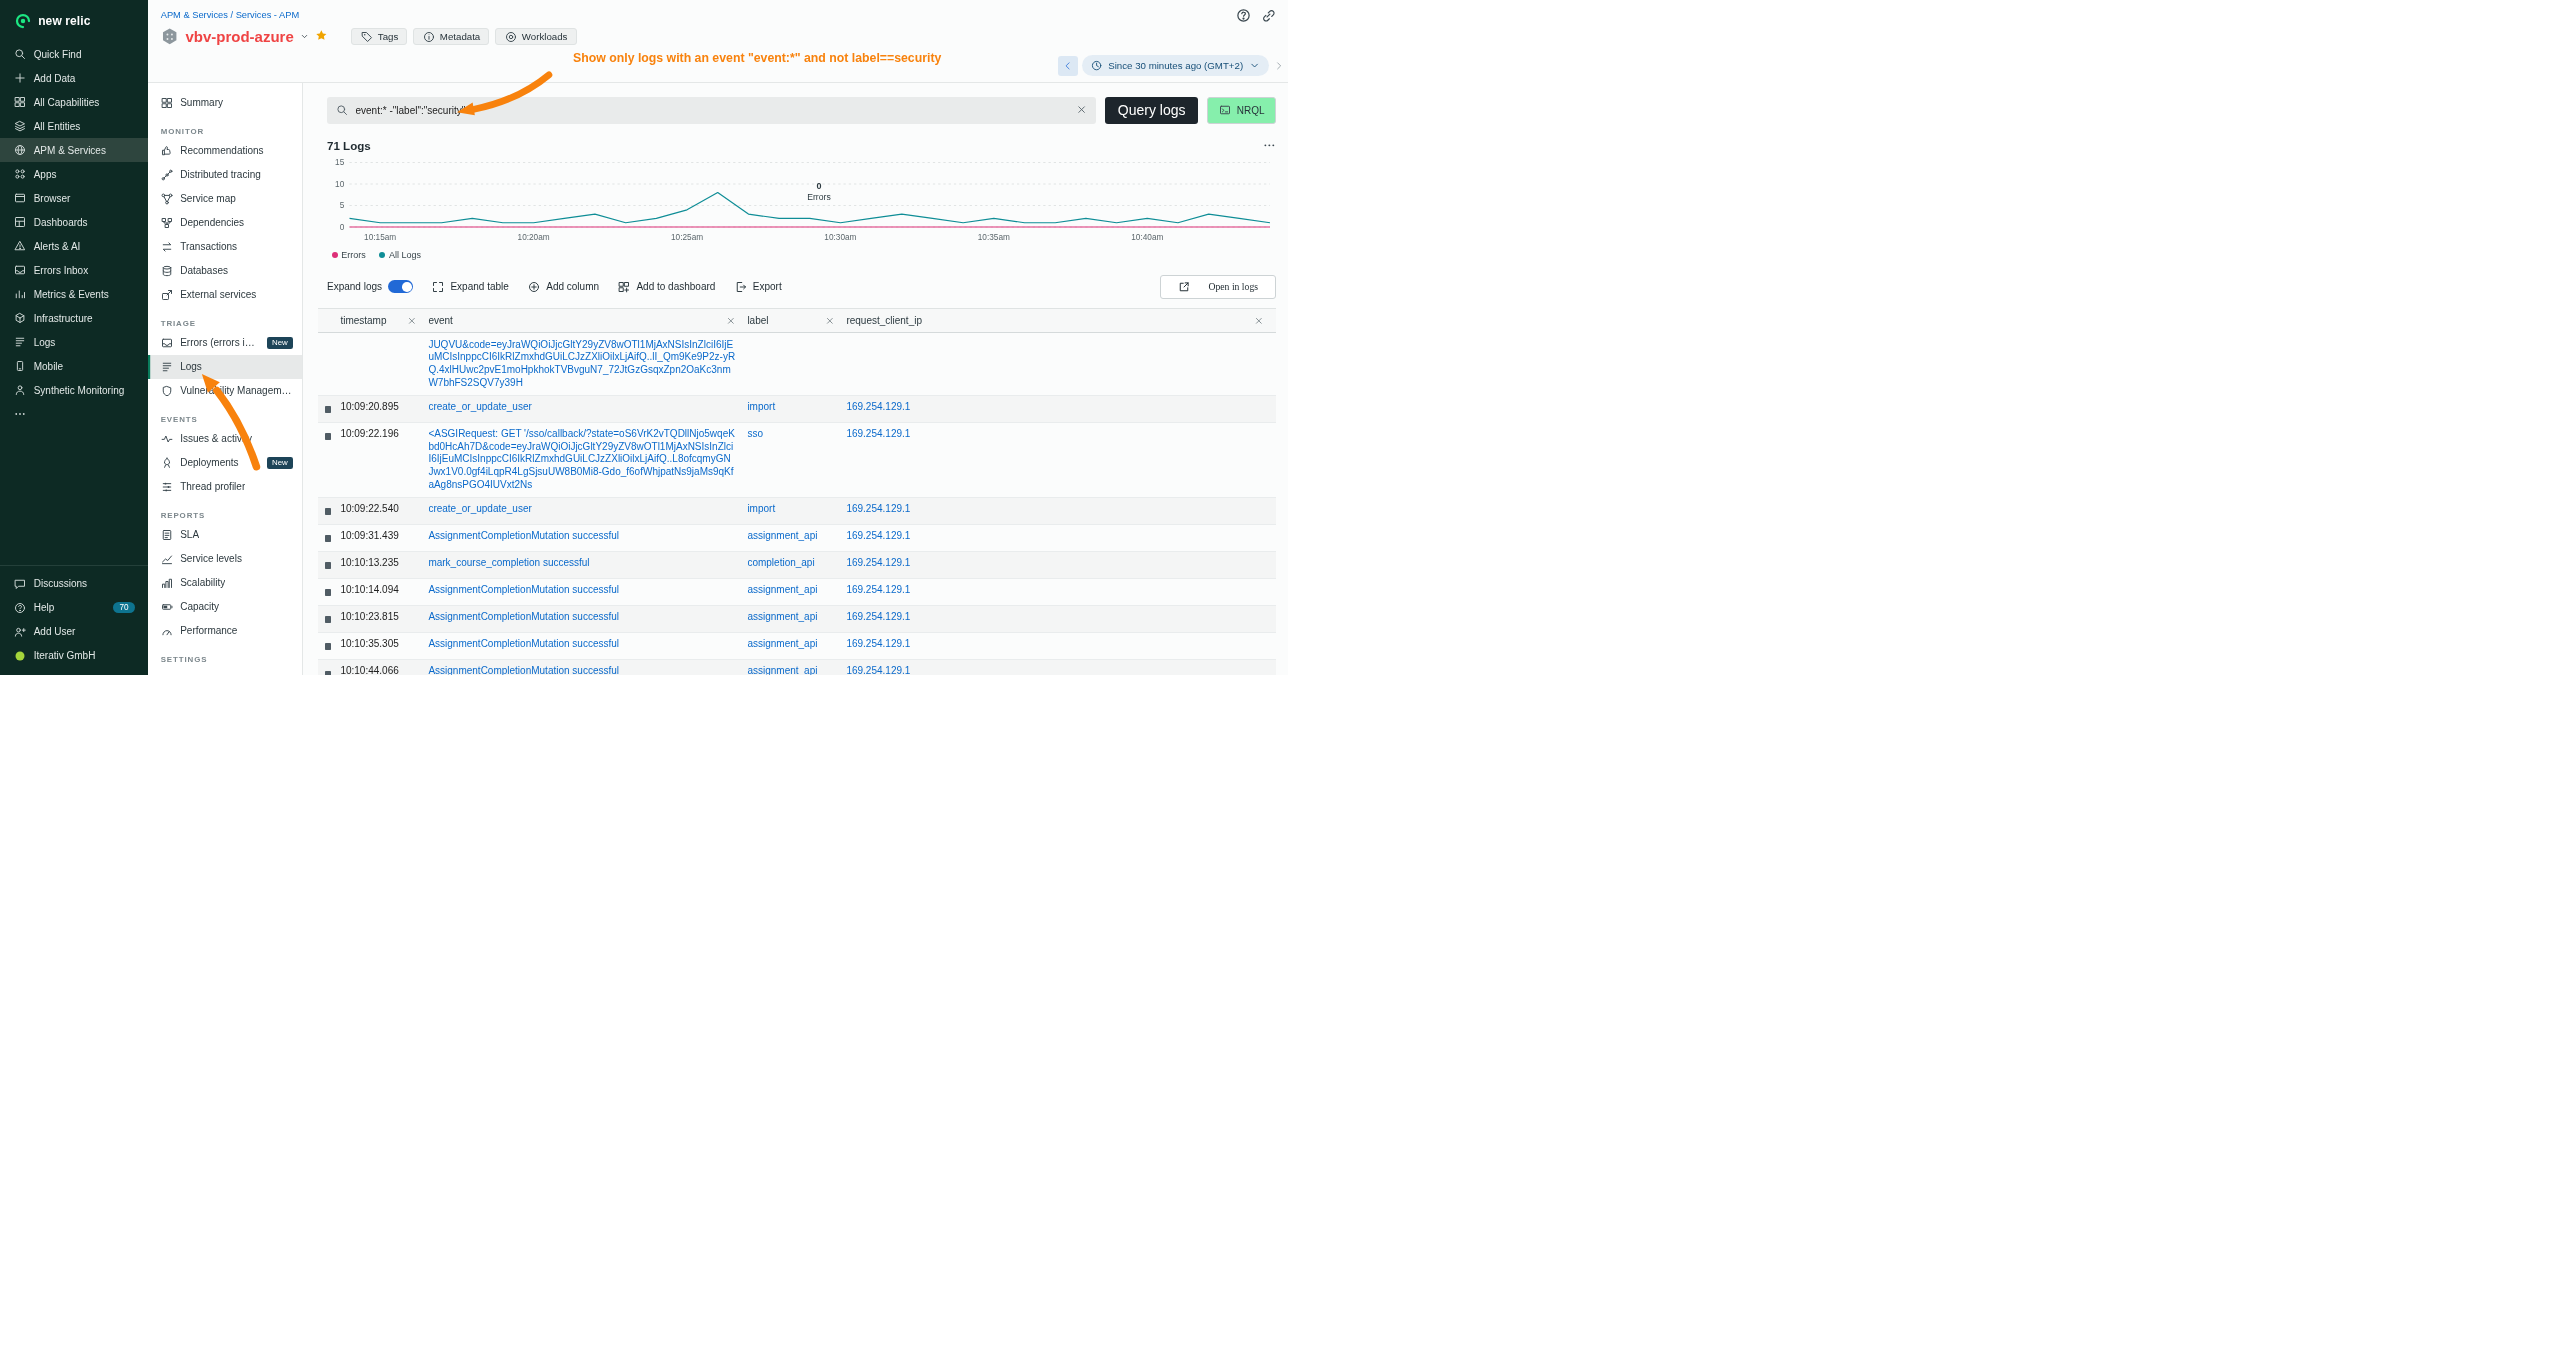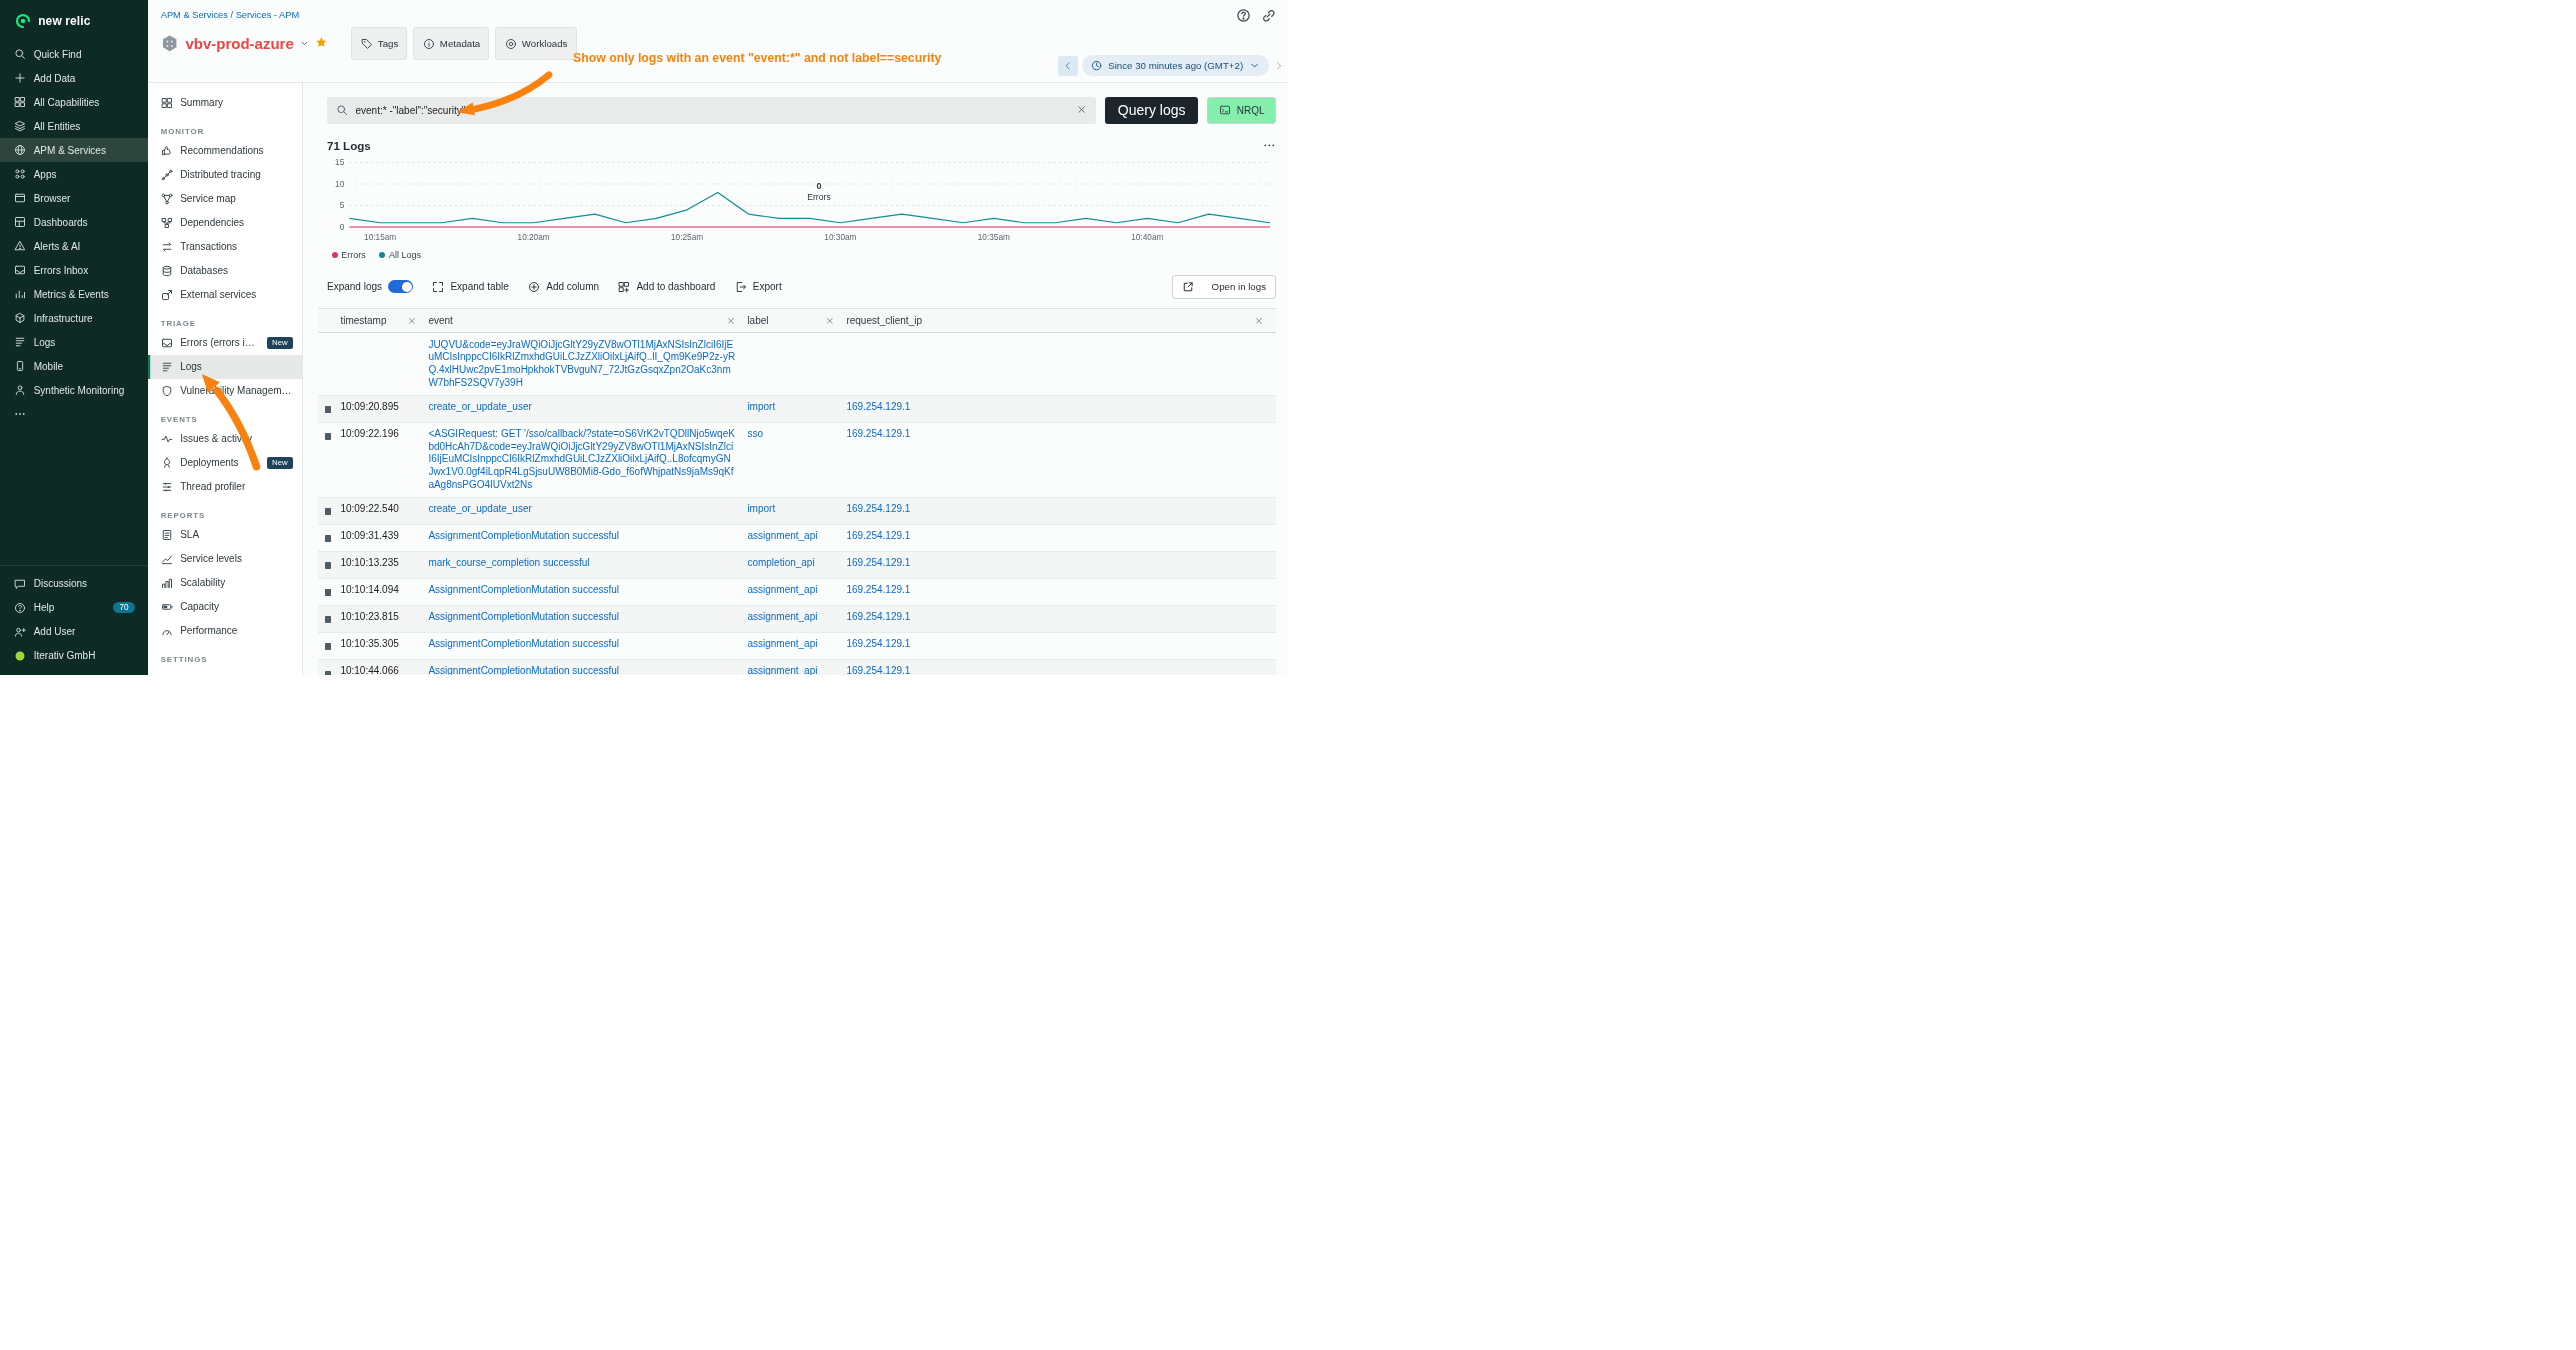--- a/index.html
+++ b/index.html
@@ -23,21 +23,21 @@
   
   .right { flex:1; min-width:0; display:flex; flex-direction:column; position:relative; background:#fbfcfc; }
   .topbar { height:82px; position:relative; flex-shrink:0; }
   .breadcrumb { position:absolute; left:12.7px; top:9.7px; font-size:9.3px; }
   .breadcrumb a, .breadcrumb span { color:#0b6acb; }
   .entity-row { position:absolute; left:12px; top:27px; display:flex; align-items:center; gap:6px; }
   .entity-name { font-size:15px; font-weight:700; color:#ef4444; }
   .chev-dn { color:#24313a; } .chev-dn svg{ width:9px;height:9px; }
   .star { color:#f0a400; } .star svg { width:12.7px;height:12.7px; }
   .chips { display:flex; gap:6px; margin-left:18px; }
-  .chip { height:33px; display:flex; align-items:center; gap:5.2px; padding:0 8.2px; background:#eef0f0; border:0.7px solid #dfe3e3; border-radius:3px; font-size:9.7px; color:#27333a; cursor:pointer; }
+  .chip { height:17px; display:flex; align-items:center; gap:5.2px; padding:0 8.2px; background:#eef0f0; border:0.7px solid #dfe3e3; border-radius:3px; font-size:9.7px; color:#27333a; cursor:pointer; }
   .chip .icon { color:#3c4950; }
   .top-icons { position:absolute; right:10.5px; top:8.2px; display:flex; gap:9px; color:#39464e; }
   .top-icons .tbtn { width:16.5px; height:16.5px; cursor:pointer; } .top-icons svg{width:15px;height:15px;}
   .annotation { position:absolute; left:425px; top:51px; font-size:12.3px; font-weight:700; color:#f8820d; white-space:nowrap; z-index:40; }
   .time-row { position:absolute; right:4.5px; top:55px; display:flex; align-items:center; gap:4.5px; }
   .time-nav { width:19.4px; height:20px; border-radius:3px; background:#dce8f4; color:#2169d6; display:flex; align-items:center; justify-content:center; cursor:pointer; }
   .time-nav svg { width:9.7px; height:9.7px; }
   .time-pill { height:21px; border-radius:10.5px; background:#e4edf5; color:#174f78; display:flex; align-items:center; gap:6px; padding:0 9px; font-size:9.7px; cursor:pointer; }
   .time-pill svg { width:11.2px; height:11.2px; }
   .time-next { color:#8b979d; cursor:pointer; } .time-next svg{width:9.7px;height:9.7px;}
@@ -78,21 +78,21 @@
 
   .legend { display:flex; gap:13.5px; margin:7.5px 0 0 4.5px; font-size:9px; color:#3a464c; }
   .legend-item { display:flex; align-items:center; cursor:pointer; }
   .dot { width:6px; height:6px; border-radius:50%; display:inline-block; margin-right:3.7px; }
 
   .toolbar { display:flex; align-items:center; gap:19.4px; margin-top:15px; font-size:10px; color:#1f2a30; }
   .tb-item { display:flex; align-items:center; gap:6px; cursor:pointer; }
   .tb-item .icon { color:#2c3a40; }
   .toggle { width:25px; height:12.7px; border-radius:6.7px; background:#2169d6; position:relative; cursor:pointer; }
   .toggle::after { content:""; position:absolute; right:1.5px; top:1.5px; width:9.7px; height:9.7px; border-radius:50%; background:#fff; }
-  .open-logs { margin-left:auto; height:24px; background:#fff; border:0.7px solid #cdd3d5; border-radius:3px; padding:0 9px; display:flex; align-items:center; gap:18px; font-size:9.7px; color:#1f2a30; cursor:pointer; font-family:Liberation Sans, sans-serif; }
+  .open-logs { margin-left:auto; height:24px; background:#fff; border:0.7px solid #cdd3d5; border-radius:3px; padding:0 17px; display:flex; align-items:center; gap:18px; font-size:9.7px; color:#1f2a30; cursor:pointer; font-family:Liberation Serif, serif; }
 
   .table { margin-top:9.7px; margin-left:-9px; font-size:10px; }
   .t-head, .log-row { display:grid; grid-template-columns:22.4px 88px 319px 99px 1fr; }
   .t-head { background:#f7f8f8; border-top:0.7px solid #dfe3e3; border-bottom:0.7px solid #d5dadb; height:25px; align-items:center; color:#2c3a40; }
   .h-cell { display:flex; align-items:center; justify-content:space-between; padding-right:12px; }
   .h-x { color:#6a757b; cursor:pointer; } .h-x svg{width:9.7px;height:9.7px;}
   .log-row { border-bottom:0.7px solid #e9eced; align-items:start; cursor:pointer; }
   .log-row.alt { background:#f4f5f5; }
   .cell { padding:5.2px 12px 5.2px 0; line-height:12.7px; }
   .c-icon { padding-left:6.7px; padding-top:8.2px; }

